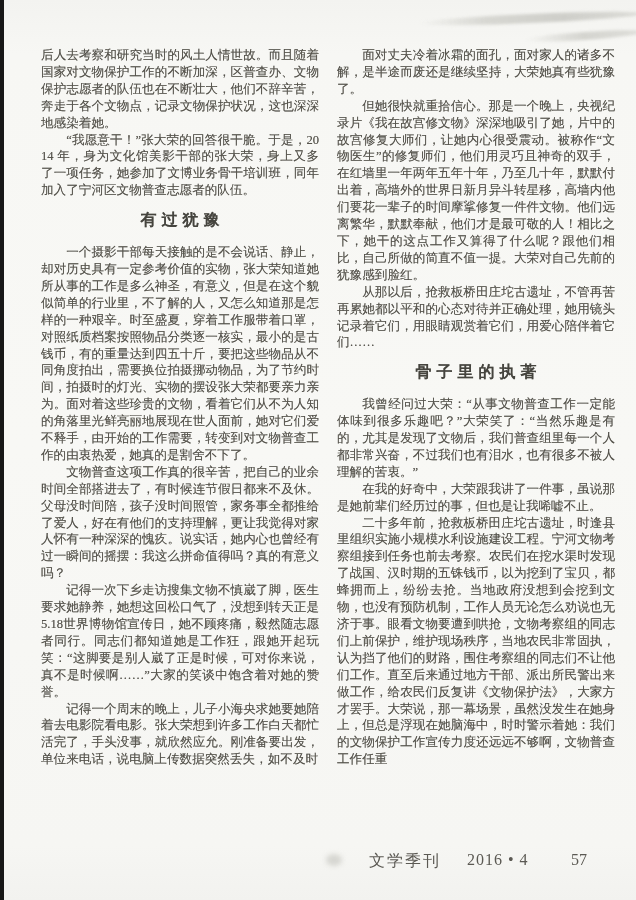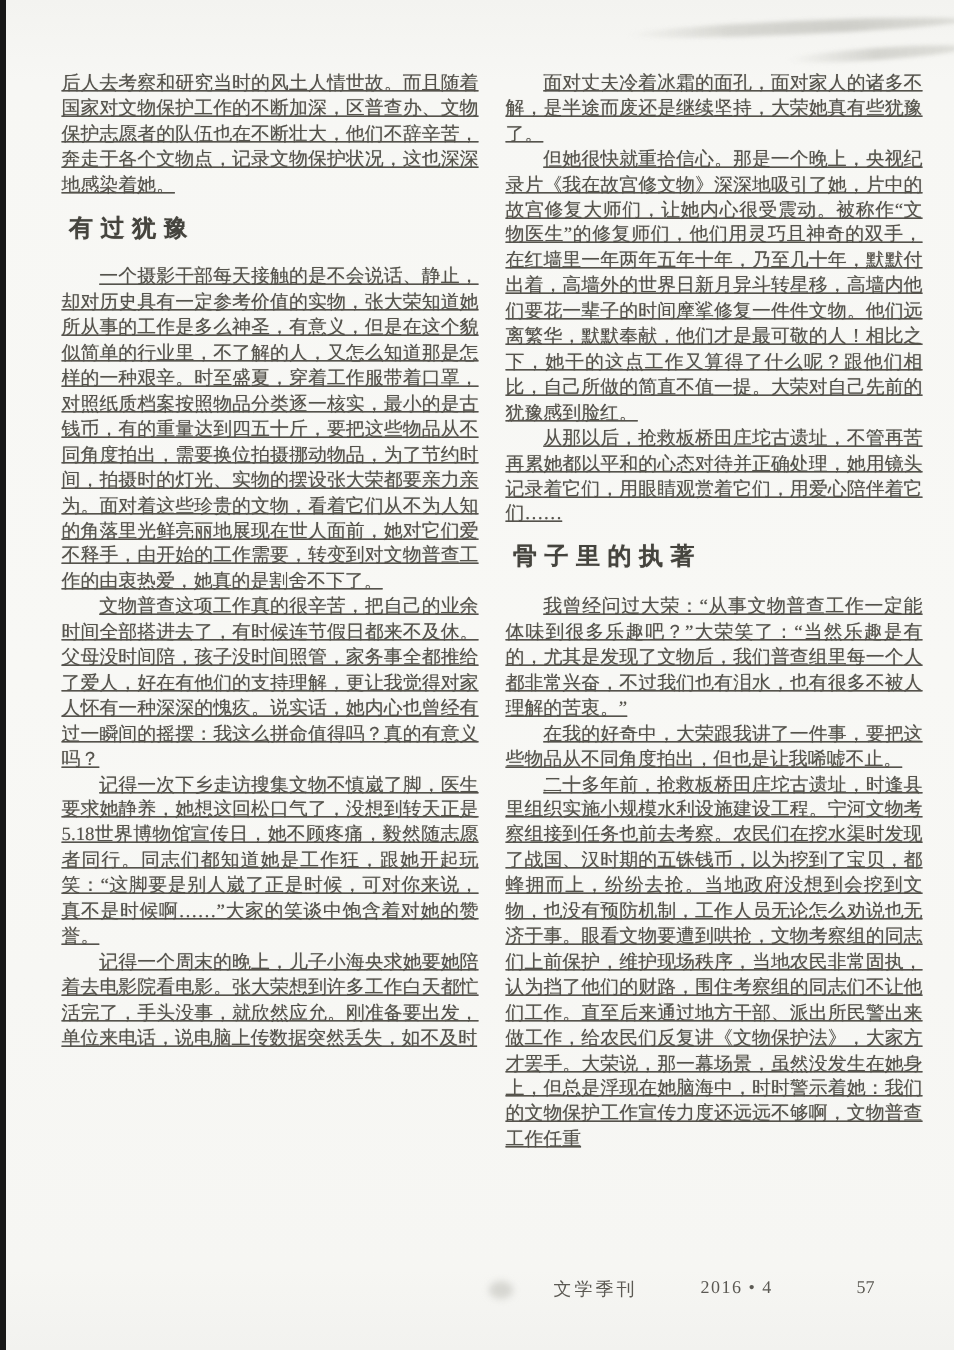--- a/index.html
+++ b/index.html
@@ -22,62 +22,63 @@
     transform:rotate(-4deg);}
   .smudge.s3{left:326px;top:854px;width:16px;height:12px;background:#d6d6d1;filter:blur(2.5px);}
   .col{
     position:absolute;top:47px;width:278px;
     font-size:12.6px;line-height:16.9px;
     text-align:justify;text-justify:inter-ideograph;word-break:break-all;
     text-shadow:0 0 0.5px rgba(86,84,76,0.55);
   }
   .col.left{left:41px;}
   .col.right{left:337px;}
-  .col p{margin:0;text-decoration:underline;}
+  .col p{margin:0;}
   .col p.indent{text-indent:2em;}
   .sec{
     font-family:"Liberation Sans",sans-serif;
     font-size:16px;font-weight:bold;color:#45443e;
-    text-align:left;letter-spacing:5px;text-indent:5px;
+    text-align:center;letter-spacing:5px;text-indent:5px;
     margin:13px 0 15px 0;
   }
   .footer{
     position:absolute;left:0;top:851px;width:636px;height:24px;
-    font-size:12px;color:#5b5953;
+    font-size:16px;color:#5b5953;
   }
   .footer .journal{position:absolute;left:369px;letter-spacing:2px;}
   .footer .issue{position:absolute;left:467px;letter-spacing:1px;}
   .footer .pageno{position:absolute;left:571px;}
 </style>
 </head>
 <body>
 
 <div class="page">
 
   <div class="spine"></div>
   <div class="smudge s1"></div>
   <div class="smudge s2"></div>
   <div class="smudge s3"></div>
 
   <div class="col left">
     <p>后人去考察和研究当时的风土人情世故。而且随着国家对文物保护工作的不断加深，区普查办、文物保护志愿者的队伍也在不断壮大，他们不辞辛苦，奔走于各个文物点，记录文物保护状况，这也深深地感染着她。</p>
+    <p class="indent">“我愿意干！”张大荣的回答很干脆。于是，2014 年，身为文化馆美影干部的张大荣，身上又多了一项任务，她参加了文博业务骨干培训班，同年加入了宁河区文物普查志愿者的队伍。</p>
     <h2 class="sec">有过犹豫</h2>
     <p class="indent">一个摄影干部每天接触的是不会说话、静止，却对历史具有一定参考价值的实物，张大荣知道她所从事的工作是多么神圣，有意义，但是在这个貌似简单的行业里，不了解的人，又怎么知道那是怎样的一种艰辛。时至盛夏，穿着工作服带着口罩，对照纸质档案按照物品分类逐一核实，最小的是古钱币，有的重量达到四五十斤，要把这些物品从不同角度拍出，需要换位拍摄挪动物品，为了节约时间，拍摄时的灯光、实物的摆设张大荣都要亲力亲为。面对着这些珍贵的文物，看着它们从不为人知的角落里光鲜亮丽地展现在世人面前，她对它们爱不释手，由开始的工作需要，转变到对文物普查工作的由衷热爱，她真的是割舍不下了。</p>
     <p class="indent">文物普查这项工作真的很辛苦，把自己的业余时间全部搭进去了，有时候连节假日都来不及休。父母没时间陪，孩子没时间照管，家务事全都推给了爱人，好在有他们的支持理解，更让我觉得对家人怀有一种深深的愧疚。说实话，她内心也曾经有过一瞬间的摇摆：我这么拼命值得吗？真的有意义吗？</p>
     <p class="indent">记得一次下乡走访搜集文物不慎崴了脚，医生要求她静养，她想这回松口气了，没想到转天正是5.18世界博物馆宣传日，她不顾疼痛，毅然随志愿者同行。同志们都知道她是工作狂，跟她开起玩笑：“这脚要是别人崴了正是时候，可对你来说，真不是时候啊……”大家的笑谈中饱含着对她的赞誉。</p>
     <p class="indent">记得一个周末的晚上，儿子小海央求她要她陪着去电影院看电影。张大荣想到许多工作白天都忙活完了，手头没事，就欣然应允。刚准备要出发，单位来电话，说电脑上传数据突然丢失，如不及时</p>
   </div>
 
   <div class="col right">
     <p class="indent">面对丈夫冷着冰霜的面孔，面对家人的诸多不解，是半途而废还是继续坚持，大荣她真有些犹豫了。</p>
     <p class="indent">但她很快就重拾信心。那是一个晚上，央视纪录片《我在故宫修文物》深深地吸引了她，片中的故宫修复大师们，让她内心很受震动。被称作“文物医生”的修复师们，他们用灵巧且神奇的双手，在红墙里一年两年五年十年，乃至几十年，默默付出着，高墙外的世界日新月异斗转星移，高墙内他们要花一辈子的时间摩挲修复一件件文物。他们远离繁华，默默奉献，他们才是最可敬的人！相比之下，她干的这点工作又算得了什么呢？跟他们相比，自己所做的简直不值一提。大荣对自己先前的犹豫感到脸红。</p>
     <p class="indent">从那以后，抢救板桥田庄坨古遗址，不管再苦再累她都以平和的心态对待并正确处理，她用镜头记录着它们，用眼睛观赏着它们，用爱心陪伴着它们……</p>
     <h2 class="sec">骨子里的执著</h2>
     <p class="indent">我曾经问过大荣：“从事文物普查工作一定能体味到很多乐趣吧？”大荣笑了：“当然乐趣是有的，尤其是发现了文物后，我们普查组里每一个人都非常兴奋，不过我们也有泪水，也有很多不被人理解的苦衷。”</p>
-    <p class="indent">在我的好奇中，大荣跟我讲了一件事，要把这些物品从不同角度拍出，但也是让我唏嘘不止。</p>
+    <p class="indent">在我的好奇中，大荣跟我讲了一件事，虽说那是她前辈们经历过的事，但也是让我唏嘘不止。</p>
     <p class="indent">二十多年前，抢救板桥田庄坨古遗址，时逢县里组织实施小规模水利设施建设工程。宁河文物考察组接到任务也前去考察。农民们在挖水渠时发现了战国、汉时期的五铢钱币，以为挖到了宝贝，都蜂拥而上，纷纷去抢。当地政府没想到会挖到文物，也没有预防机制，工作人员无论怎么劝说也无济于事。眼看文物要遭到哄抢，文物考察组的同志们上前保护，维护现场秩序，当地农民非常固执，认为挡了他们的财路，围住考察组的同志们不让他们工作。直至后来通过地方干部、派出所民警出来做工作，给农民们反复讲《文物保护法》，大家方才罢手。大荣说，那一幕场景，虽然没发生在她身上，但总是浮现在她脑海中，时时警示着她：我们的文物保护工作宣传力度还远远不够啊，文物普查工作任重</p>
   </div>
 
   <div class="footer">
     <span class="journal">文学季刊</span>
     <span class="issue">2016 • 4</span>
     <span class="pageno">57</span>
   </div>
 
 </div>

